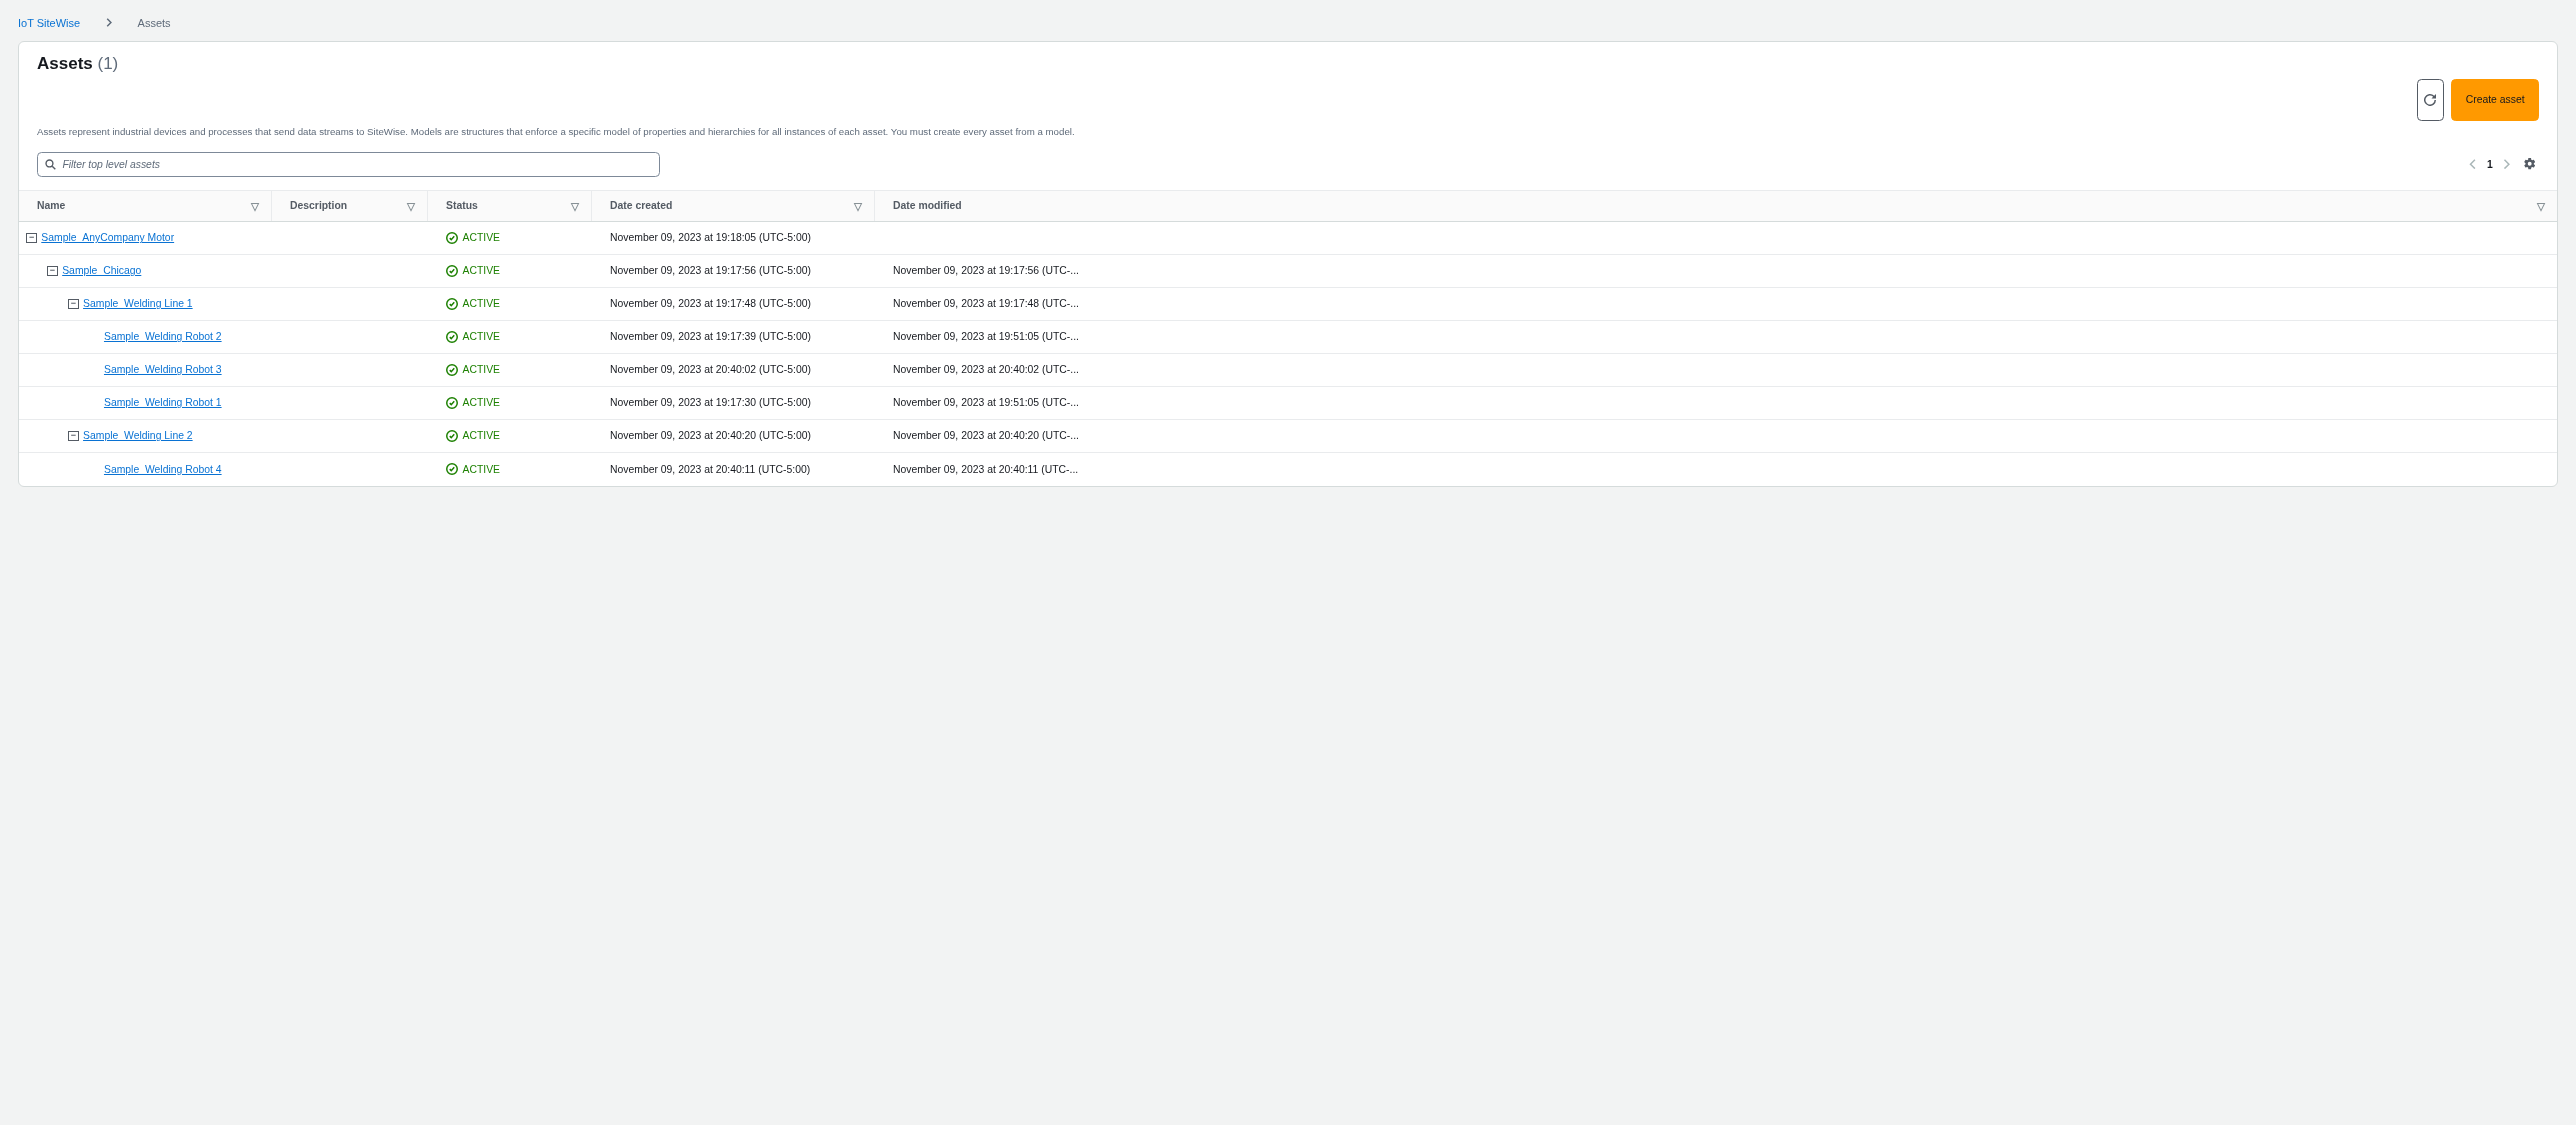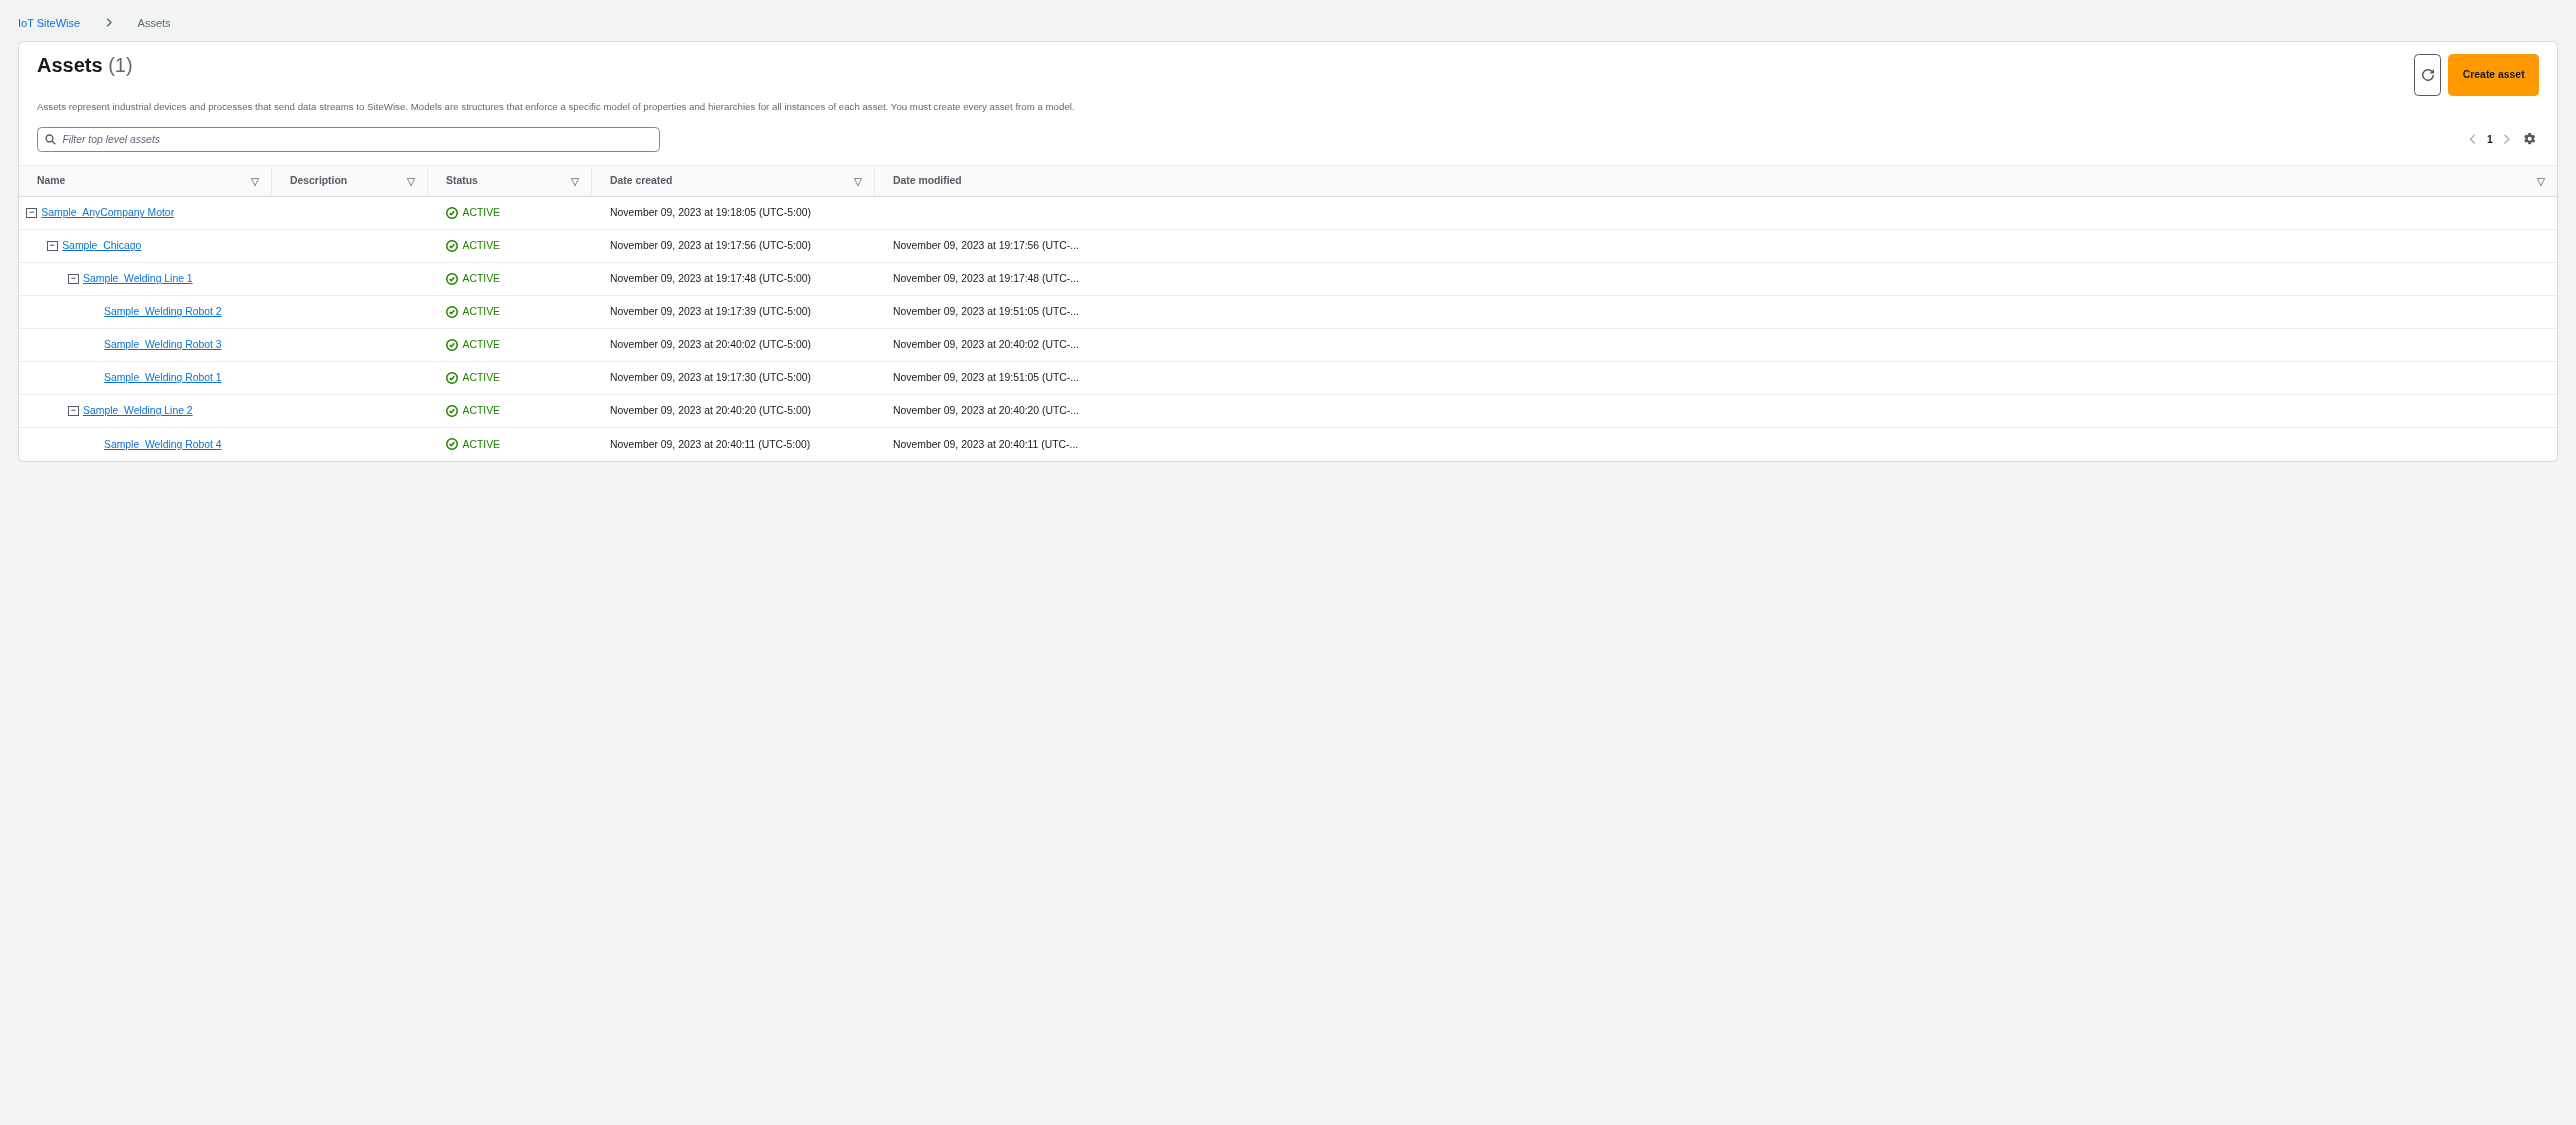--- a/index.html
+++ b/index.html
@@ -31,21 +31,21 @@
 .panel-header {
   padding: 12px 18px 9px 18px;
 }
 .panel-header-row {
   display: flex;
   align-items: flex-start;
   justify-content: space-between;
   gap: 12px;
 }
 .title-wrap h1 {
-  font-size: 20px;
+  font-size: 17px;
   font-weight: 700;
   display: inline;
 }
 .title-wrap .count { color: #5f6b7a; font-weight: 400; }
 .panel-desc {
   color: #5f6b7a;
   font-size: 9.7px;
   line-height: 1.5;
   margin-top: 4.5px;
   max-width: 100%;
@@ -53,24 +53,25 @@
 .header-actions { display: flex; gap: 7.4px; flex-shrink: 0; }
 .btn {
   display: inline-flex;
   align-items: center;
   justify-content: center;
   border: 0.7px solid #545b64;
   background: #fff;
   border-radius: 4.5px;
   height: 42px;
   padding: 0 13.4px;
-  font-weight: 700;
+  font-weight: 400;
   font-size: 10.4px;
   cursor: pointer;
   color: #16191f;
+  margin-top: 25px;
 }
 .btn.icon-only { padding: 0; width: 27px; }
 .btn.primary {
   background: #ff9900;
   border-color: #ff9900;
   color: #16191f;
 }
 
 .toolbar {
   display: flex;

